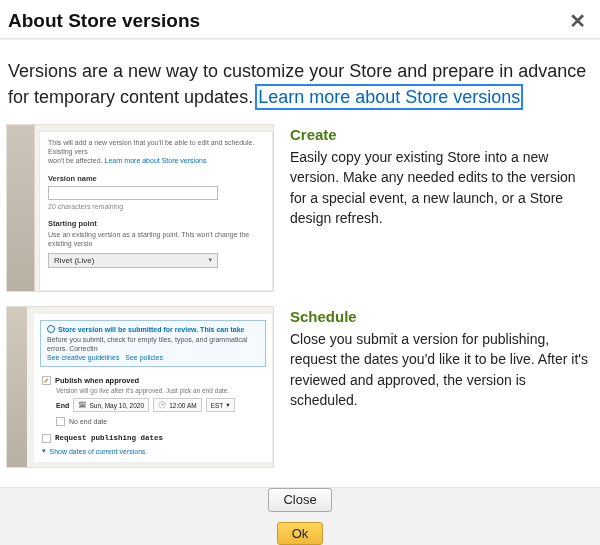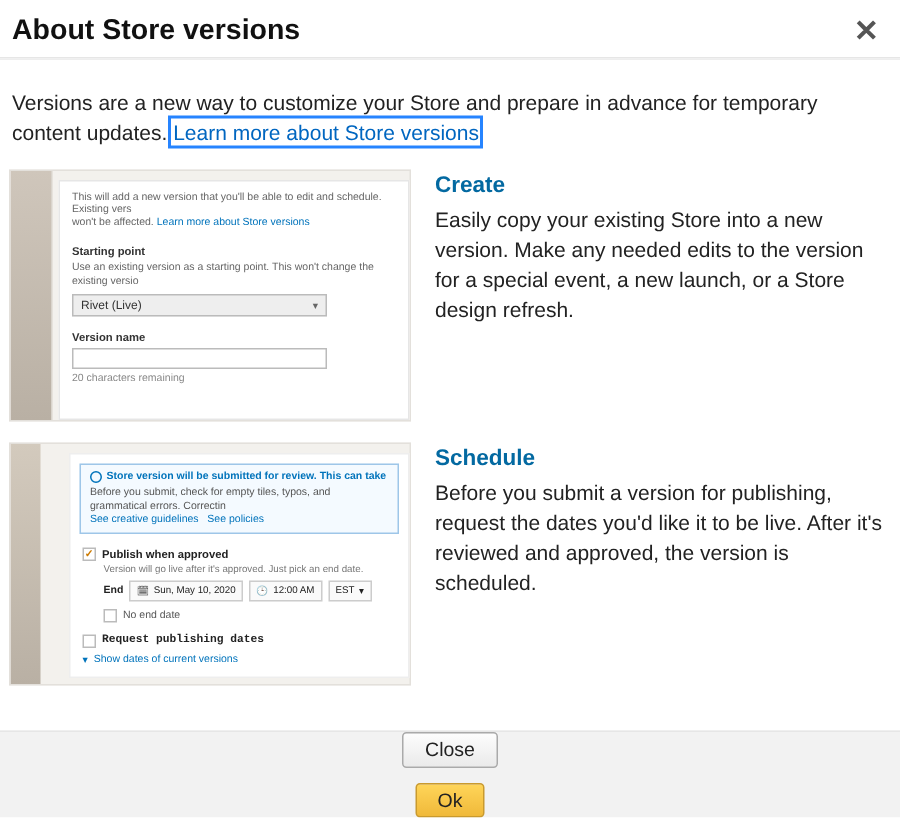--- a/index.html
+++ b/index.html
@@ -3,47 +3,47 @@
 <meta charset="utf-8">
 <style>
   * { box-sizing: border-box; margin: 0; padding: 0; }
   html, body { width: 600px; height: 545px; font-family: Arial, Helvetica, sans-serif; background: #fff; }
   .modal { width: 600px; height: 545px; display: flex; flex-direction: column; }
   .titlebar { display: flex; align-items: center; justify-content: space-between; padding: 10px 14px 6px 8px; border-bottom: 1px solid #e6e6e6; }
   .titlebar h1 { font-size: 19px; font-weight: 700; color: #111; }
   .close-x { font-size: 20px; font-weight: 700; color: #555; cursor: pointer; background: none; border: none; line-height: 1; }
   .hr { height: 1px; background: #eee; }
   .body-content { flex: 1 1 auto; padding: 18px 6px 10px 6px; overflow: hidden; }
-  .intro { font-size: 14px; color: #222; line-height: 1.45; margin: 0 2px 14px 2px; }
+  .intro { font-size: 18px; color: #222; line-height: 1.45; margin: 0 2px 14px 2px; }
   .intro a { color: #0066c0; text-decoration: underline; }
   .intro a.focused { outline: 2px solid #2684ff; outline-offset: 1px; text-decoration: none; }
   .section { display: flex; gap: 16px; margin-bottom: 14px; }
   .thumb { flex: 0 0 268px; width: 268px; position: relative; }
   .desc { flex: 1 1 auto; padding-top: 2px; }
-  .desc h2 { font-size: 15px; font-weight: 700; color: #0369a1; margin-bottom: 4px; }
+  .desc h2 { font-size: 15px; font-weight: 700; color: #4d7c0f; margin-bottom: 4px; }
   .desc p { font-size: 14px; color: #222; line-height: 1.45; }
 
   
   .thumb1 { height: 168px; background: #f3f1ed; border: 1px solid #e3e0db; font-size: 8px; color: #222; overflow: hidden; }
   .thumb1 .left-sliver { position: absolute; left: 0; top: 0; bottom: 0; width: 28px; background: linear-gradient(#cfc6bb,#b9b0a4); border-right: 1px solid #d9d4cc; }
   .thumb1 .panel { position: absolute; left: 32px; right: 0; top: 6px; background: #fff; border: 1px solid #e6e6e6; padding: 7px 8px; height: 160px; }
   .thumb1 .ptitle { font-size: 9px; font-weight: 700; margin-bottom: 5px; }
   .thumb1 .ptext { font-size: 7px; color: #666; line-height: 1.25; margin-bottom: 2px; }
   .thumb1 .plink { color: #0073bb; font-size: 7px; }
   .thumb1 .group { margin-top: 9px; }
   .thumb1 .inlabel { font-size: 7.5px; font-weight: 700; color: #333; margin-bottom: 3px; }
   .thumb1 .textin { width: 170px; height: 14px; border: 1px solid #bbb; background: #fff; }
   .thumb1 .helper { font-size: 7px; color: #888; margin-top: 3px; }
   .thumb1 .select { width: 170px; height: 15px; border: 1px solid #bbb; background: #eee; display: flex; align-items: center; justify-content: space-between; padding: 0 5px; color: #333; margin-top: 4px; }
   .thumb1 .select .arrow { font-size: 7px; color: #666; }
 
   
   .thumb2 { height: 162px; background: #f3f1ed; border: 1px solid #e3e0db; font-size: 7.5px; color: #222; overflow: hidden; }
   .thumb2 .left-sliver2 { position: absolute; left: 0; top: 0; bottom: 0; width: 20px; background: linear-gradient(#d3cabd,#b9b0a4); }
-  .thumb2 .panel2 { position: absolute; left: 39px; right: 0; top: 6px; background: #fff; border: 1px solid #eee; height: 150px; padding: 6px 6px; }
+  .thumb2 .panel2 { position: absolute; left: 26px; right: 0; top: 6px; background: #fff; border: 1px solid #eee; height: 150px; padding: 6px 6px; }
   .thumb2 .info { border: 1px solid #9ec6e8; background: #f4faff; padding: 4px 6px; font-size: 7px; color: #333; margin-bottom: 6px; }
   .thumb2 .info .hd { color: #0073bb; font-weight: 700; display: flex; align-items: center; gap: 3px; margin-bottom: 2px; }
   .thumb2 .info .clk { width: 8px; height: 8px; border: 1.2px solid #0073bb; border-radius: 50%; display:inline-block; position:relative; }
   .thumb2 .info .bd { color: #555; line-height: 1.3; }
   .thumb2 .info .lk { color: #0073bb; }
   .thumb2 .block { padding: 3px 2px; }
   .thumb2 .chk { display: flex; align-items: center; gap: 4px; font-weight: 700; font-size: 7.5px; margin-bottom: 2px; }
   .thumb2 .chkbox { width: 9px; height: 9px; border: 1px solid #bbb; display: inline-flex; align-items: center; justify-content: center; font-size: 7px; color: #cc7a00; }
   .thumb2 .chkbox.on { background: #fff; }
   .thumb2 .bhelp { font-size: 6.5px; color: #777; margin: 0 0 4px 14px; }
@@ -78,31 +78,31 @@
     <div class="section">
       <div class="thumb thumb1">
         <div class="left-sliver"></div>
         <div class="panel">
           <div class="ptext">
             <span>This will add a new version that you'll be able to edit and schedule. Existing vers</span><br>
             <span>won't be affected.</span>
             <span class="plink">Learn more about Store versions</span>
           </div>
           <div class="group">
+            <div class="inlabel">Version name</div>
+            <div class="textin"></div>
+            <div class="helper">20 characters remaining</div>
+          </div>
+          <div class="group">
             <div class="inlabel">Starting point</div>
             <div class="ptext">Use an existing version as a starting point. This won't change the existing versio</div>
             <div class="select">
               <span>Rivet (Live)</span>
               <span class="arrow">▾</span>
             </div>
-          </div>
-          <div class="group">
-            <div class="inlabel">Version name</div>
-            <div class="textin"></div>
-            <div class="helper">20 characters remaining</div>
           </div>
         </div>
       </div>
       <div class="desc">
         <h2>Create</h2>
         <p>Easily copy your existing Store into a new version. Make any needed edits to the version for a special event, a new launch, or a Store design refresh.</p>
       </div>
     </div>
 
     <div class="section">
@@ -151,21 +151,21 @@
             </div>
             <div class="discl">
               <span class="tri">▾</span>
               <span>Show dates of current versions</span>
             </div>
           </div>
         </div>
       </div>
       <div class="desc">
         <h2>Schedule</h2>
-        <p>Before you submit a version for publishing, request the dates you'd like it to be live. After it's reviewed and approved, the version is scheduled.</p>
+        <p>Close you submit a version for publishing, request the dates you'd like it to be live. After it's reviewed and approved, the version is scheduled.</p>
       </div>
     </div>
   </div>
 
   <div class="footer">
     <button class="btn btn-close">Close</button>
     <button class="btn btn-ok">Ok</button>
   </div>
 </div>
 

